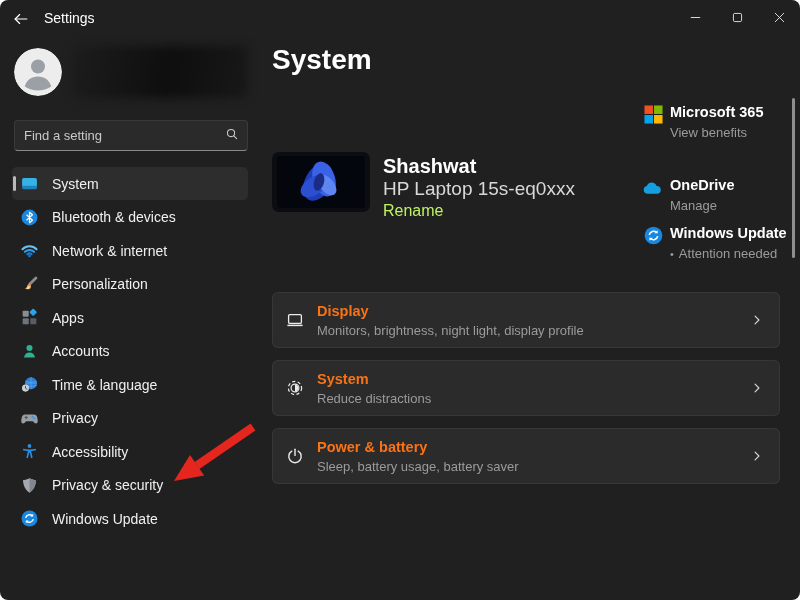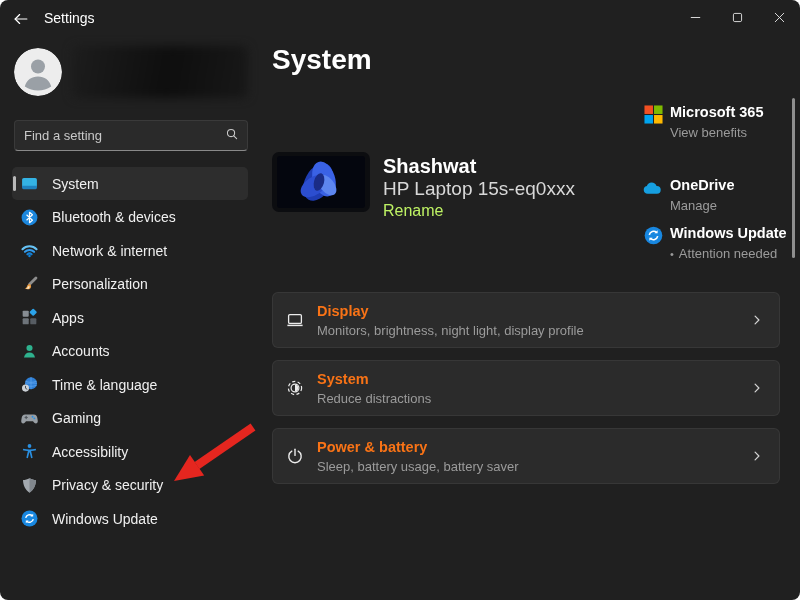--- a/index.html
+++ b/index.html
@@ -200,21 +200,21 @@
         <li class="nav-item">
     <span class="nav-icon">
             <svg viewBox="0 0 20 20">
               <path d="M5.4 5.8h9.2c2.1 0 3.3 1.4 3.6 3.3l.5 3.2c.2 1.6-.7 2.9-2.1 2.9-.9 0-1.6-.4-2.1-1.2l-.8-1.2H6.3l-.8 1.2c-.5.8-1.2 1.2-2.1 1.2-1.4 0-2.3-1.3-2.1-2.9l.5-3.2c.3-1.9 1.5-3.3 3.6-3.3z" fill="#989ea4"></path>
               <rect x="4.7" y="8.3" width="3.6" height="1.3" rx=".65" fill="#50565c"></rect>
               <rect x="5.85" y="7.15" width="1.3" height="3.6" rx=".65" fill="#50565c"></rect>
               <circle cx="13.2" cy="8.1" r="1" fill="#2a8fe0"></circle>
               <circle cx="15.1" cy="9.9" r="1" fill="#2a8fe0"></circle>
             </svg>
           </span>
-    <span class="nav-label">Gaming</span>
+    <span class="nav-label">Privacy</span>
   </li>
         <li class="nav-item">
     <span class="nav-icon">
             <svg viewBox="0 0 20 20">
               <circle cx="10" cy="4.2" r="2" fill="#2a8fe0"></circle>
               <path d="M3.4 7.1c4.3 1.1 8.9 1.1 13.2 0l.4 1.5c-1.8.5-3.5.8-5.3.9l1.6 7.1-1.6.5-1.6-6.2h-.2l-1.6 6.2-1.6-.5 1.6-7.1c-1.8-.1-3.5-.4-5.3-.9z" fill="#2a8fe0"></path>
             </svg>
           </span>
     <span class="nav-label">Accessibility</span>
   </li>

